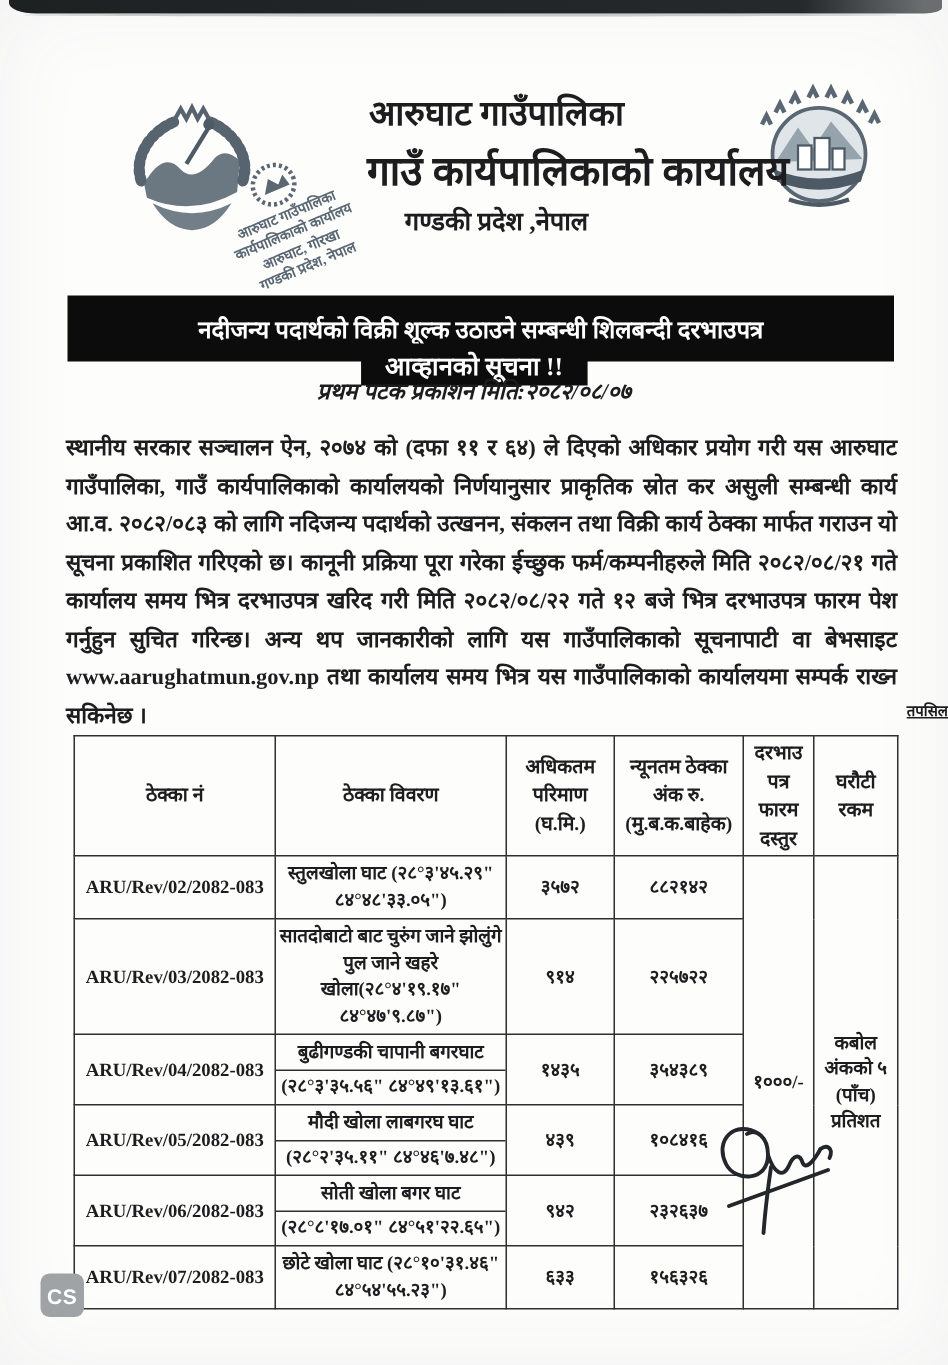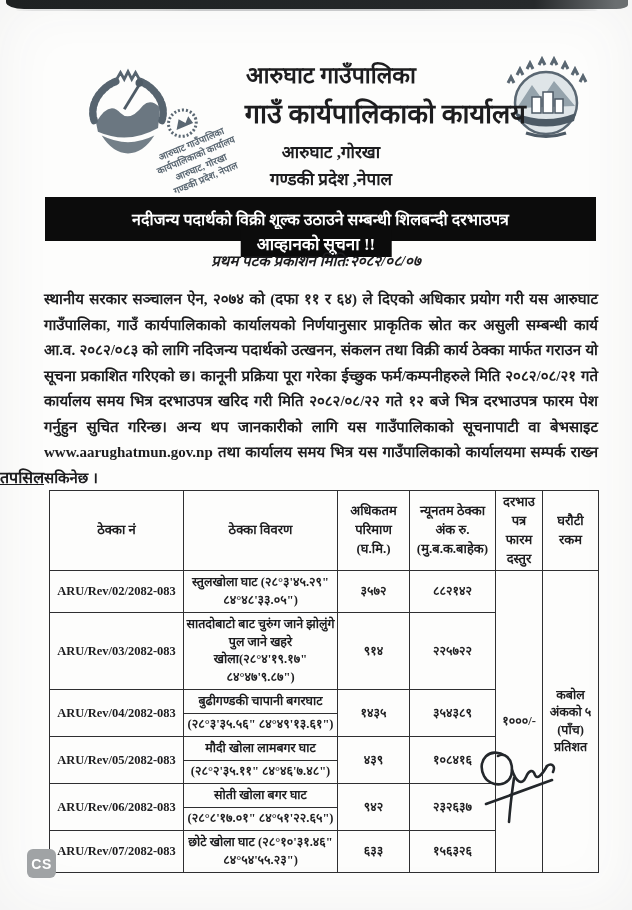--- a/index.html
+++ b/index.html
@@ -38,22 +38,22 @@
   .bar2 { position:absolute; left:50%; transform:translateX(-50%); top:229px; height:28px;
     background:#0c0c0c; color:#fff; font-weight:700; font-size:17px;
     display:flex; align-items:center; padding:0 16px; white-space:nowrap; }
   .pubdate { position:absolute; left:0; top:250px; width:100%; text-align:center;
     font-weight:700; font-style:italic; font-size:15px; }
 
   .body-text { position:absolute; left:44px; top:287px; width:554px;
     font-size:15px; line-height:1.7; text-align:justify; font-weight:600; }
   .body-text .url { font-weight:700; }
 
-  .tapasil { position:absolute; left:0; top:466px; width:100%; text-align:left;
-    font-size:16px; font-weight:700; text-decoration:underline; }
+  .tapasil { position:absolute; left:0; top:466px; width:100%; text-align:right;
+    font-size:10px; font-weight:700; text-decoration:underline; }
 
   .schedule { position:absolute; left:49px; top:490px; width:549px;
     border-collapse:collapse; table-layout:fixed; }
   .schedule th, .schedule td { border:1.4px solid #2f2f31; }
   .schedule th { font-size:13px; font-weight:700; white-space:pre-line;
     height:66px; vertical-align:middle; text-align:center; padding:2px; line-height:1.45; }
   .schedule td { font-size:12.5px; line-height:1.4; text-align:center;
     vertical-align:middle; padding:3px 2px; font-weight:600; }
   .col-no { font-size:12px; }
   .col-desc .desc-name { border-bottom:1.4px solid #2f2f31; margin:0 -2px 2px; padding:0 2px 2px; }
@@ -108,21 +108,20 @@
       <rect x="47" y="37" width="10" height="21"></rect>
       <rect x="59" y="44" width="8" height="14"></rect>
     </g>
     <path d="M20,58 Q50,70 80,58 L78,66 Q50,77 22,66 Z" fill="#4d5a65"></path>
     <path d="M30,78 Q50,85 70,78" stroke="#4d5a65" stroke-width="3" fill="none"></path>
   </svg>
 
   <div class="head-text">
     <div class="h-muni">आरुघाट गाउँपालिका</div>
     <div class="h-office">गाउँ कार्यपालिकाको कार्यालय</div>
-    <div class="h-addr1">आरुघाट ,गोरखा</div>
     <div class="h-addr2">गण्डकी प्रदेश ,नेपाल</div>
   </div>
 
   <div class="bar1">नदीजन्य पदार्थको विक्री शूल्क उठाउने सम्बन्धी शिलबन्दी दरभाउपत्र</div>
   <div class="bar2">आव्हानको सूचना !!</div>
   <div class="pubdate">प्रथम पटक प्रकाशन मिति:२०८२/०८/०७</div>
 
   <p class="body-text">
     <span>स्थानीय सरकार सञ्चालन ऐन, २०७४ को (दफा ११ र ६४) ले दिएको अधिकार प्रयोग गरी यस आरुघाट गाउँपालिका, गाउँ कार्यपालिकाको कार्यालयको निर्णयानुसार प्राकृतिक स्रोत कर असुली सम्बन्धी कार्य आ.व. २०८२/०८३ को लागि नदिजन्य पदार्थको उत्खनन, संकलन तथा विक्री कार्य ठेक्का मार्फत गराउन यो सूचना प्रकाशित गरिएको छ। कानूनी प्रक्रिया पूरा गरेका ईच्छुक फर्म/कम्पनीहरुले मिति २०८२/०८/२१ गते कार्यालय समय भित्र दरभाउपत्र खरिद गरी मिति २०८२/०८/२२ गते १२ बजे भित्र दरभाउपत्र फारम पेश गर्नुहुन सुचित गरिन्छ।  अन्य थप जानकारीको लागि यस गाउँपालिकाको सूचनापाटी वा बेभसाइट</span>
     <span class="url">www.aarughatmun.gov.np</span>
@@ -180,21 +179,21 @@
           <td class="col-desc">
             <div class="desc-name">बुढीगण्डकी चापानी बगरघाट</div>
             <div class="desc-coords">(२८°३'३५.५६" ८४°४९'१३.६१")</div>
           </td>
           <td class="col-qty">१४३५</td>
           <td class="col-min">३५४३८९</td>
         </tr>
         <tr>
           <td class="col-no">ARU/Rev/05/2082-083</td>
           <td class="col-desc">
-            <div class="desc-name">मौदी खोला लामबगर घाट</div>
+            <div class="desc-name">मौदी खोला लाबगरघ घाट</div>
             <div class="desc-coords">(२८°२'३५.११" ८४°४६'७.४८")</div>
           </td>
           <td class="col-qty">४३९</td>
           <td class="col-min">१०८४१६</td>
         </tr>
         <tr>
           <td class="col-no">ARU/Rev/06/2082-083</td>
           <td class="col-desc">
             <div class="desc-name">सोती खोला बगर घाट</div>
             <div class="desc-coords">(२८°८'१७.०१" ८४°५१'२२.६५")</div>

